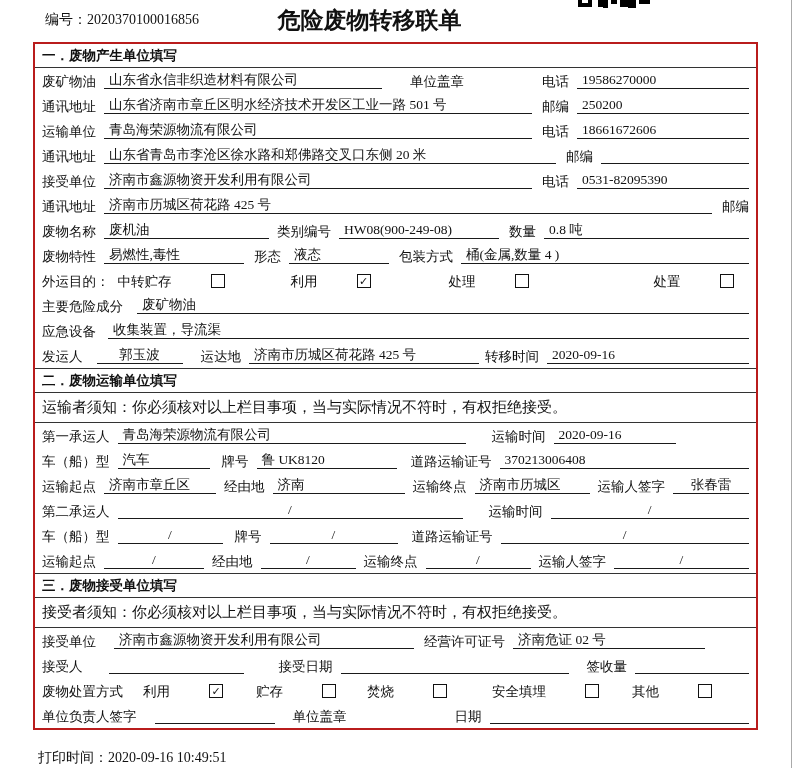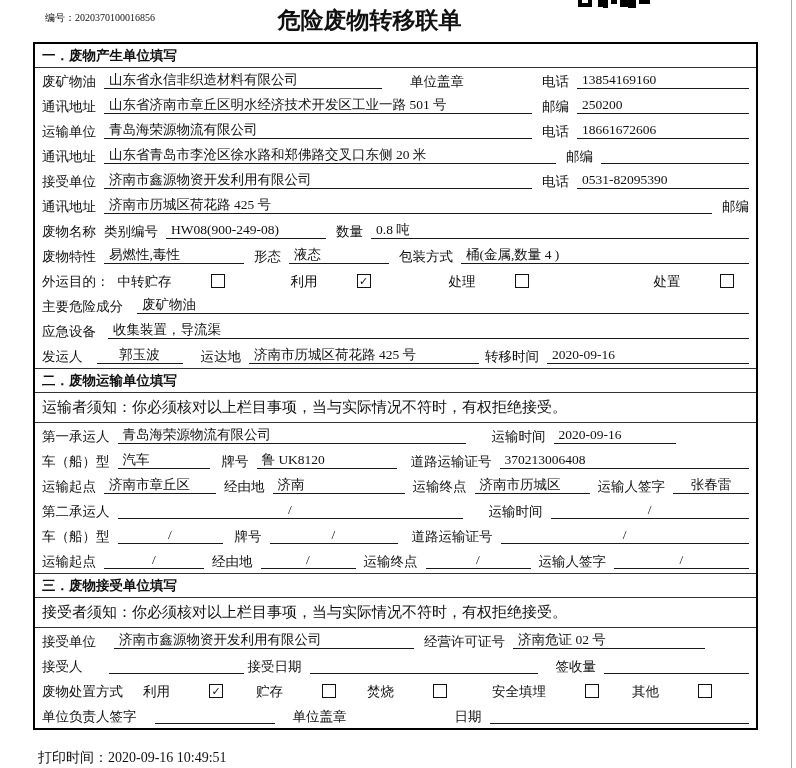--- a/index.html
+++ b/index.html
@@ -2,25 +2,25 @@
 <html><head>
 <meta charset="utf-8">
 <style>
   html,body{margin:0;padding:0;background:#fff;}
   .page{
     position:relative;width:796px;height:768px;background:#ffffff;overflow:hidden;
     font-family:"Liberation Serif","DejaVu Serif",serif;color:#111;
   }
   .page-edge{position:absolute;top:0;right:4px;width:1px;height:768px;background:#aaa;}
   .topbar{position:relative;height:42px;}
-  .serial{position:absolute;left:45px;top:11px;font-size:10px;white-space:nowrap;}
+  .serial{position:absolute;left:45px;top:11px;font-size:14px;white-space:nowrap;}
   .title{position:absolute;left:0;right:57px;top:5px;margin:0;text-align:center;
          font-size:23px;font-weight:bold;font-family:"Liberation Serif","DejaVu Serif",serif;}
   .qr{position:absolute;left:578px;top:0;}
-  .formtable{position:absolute;left:33px;top:42px;width:725px;border:2px solid #000000;box-sizing:border-box;background:#fff;}
+  .formtable{position:absolute;left:33px;top:42px;width:725px;border:2px solid #b91c1c;box-sizing:border-box;background:#fff;}
   .sec{width:100%;}
   .sec + .sec .sec-h{border-top:1px solid #333;}
   .sec-h{font-family:"Liberation Sans","DejaVu Sans",sans-serif;font-weight:bold;font-size:13.5px;
          padding:3px 7px 3px;border-bottom:1px solid #333;line-height:17px;}
   .note{font-size:15px;padding:6px 7px 7px;border-bottom:1px solid #333;line-height:16px;}
   .row{display:flex;align-items:flex-end;height:25px;box-sizing:border-box;
        padding:0 7px 4px;font-size:13.5px;line-height:15px;}
   .l{white-space:nowrap;flex:0 0 auto;}
   .v{border-bottom:1px solid #1a1a1a;margin-left:8px;padding:0 5px 1px;white-space:nowrap;
      overflow:hidden;flex:0 0 auto;box-sizing:border-box;min-height:15px;}
@@ -59,21 +59,21 @@
 
   <div class="formtable" id="formtable">
       <div class="sec">
         <div class="sec-h">一．废物产生单位填写</div>
         <div class="row">
           <span class="l">废矿物油</span>
           <span class="v" style="width: 278px;">山东省永信非织造材料有限公司</span>
           <span class="l" style="margin-left: 28px;">单位盖章</span>
           <span class="sp"></span>
           <span class="l">电话</span>
-          <span class="v" style="width: 172px;">13854169160</span>
+          <span class="v" style="width: 172px;">19586270000</span>
         </div>
         <div class="row">
           <span class="l">通讯地址</span>
           <span class="v grow">山东省济南市章丘区明水经济技术开发区工业一路 501 号</span>
           <span class="l" style="margin-left: 10px;">邮编</span>
           <span class="v" style="width: 172px;">250200</span>
         </div>
         <div class="row">
           <span class="l">运输单位</span>
           <span class="v grow">青岛海荣源物流有限公司</span>
@@ -92,20 +92,21 @@
           <span class="l" style="margin-left: 10px;">电话</span>
           <span class="v" style="width: 172px;">0531-82095390</span>
         </div>
         <div class="row">
           <span class="l">通讯地址</span>
           <span class="v grow">济南市历城区荷花路 425 号</span>
           <span class="l" style="margin-left: 10px;">邮编</span>
         </div>
         <div class="row">
           <span class="l">废物名称</span>
+          <span class="v" style="width: 165px;">废机油</span>
           <span class="l" style="margin-left: 8px;">类别编号</span>
           <span class="v" style="width: 160px;">HW08(900-249-08)</span>
           <span class="l" style="margin-left: 10px;">数量</span>
           <span class="v grow">0.8 吨</span>
         </div>
         <div class="row">
           <span class="l">废物特性</span>
           <span class="v" style="width: 140px;">易燃性,毒性</span>
           <span class="l" style="margin-left: 10px;">形态</span>
           <span class="v" style="width: 100px;">液态</span>
@@ -205,21 +206,21 @@
         <div class="note">接受者须知：你必须核对以上栏目事项，当与实际情况不符时，有权拒绝接受。</div>
         <div class="row">
           <span class="l">接受单位</span>
           <span class="v" style="width: 300px; margin-left: 18px;">济南市鑫源物资开发利用有限公司</span>
           <span class="l" style="margin-left: 10px;">经营许可证号</span>
           <span class="v" style="width: 192px;">济南危证 02 号</span>
         </div>
         <div class="row">
           <span class="l">接受人</span>
           <span class="v" style="width: 135px; margin-left: 26px;"></span>
-          <span class="l" style="margin-left: 4px;">接受日期</span>
+          <span class="l" style="margin-left: 35px;">接受日期</span>
           <span class="v" style="width: 228px;"></span>
           <span class="l" style="margin-left: 18px;">签收量</span>
           <span class="v grow"></span>
         </div>
         <div class="row">
           <span class="l">废物处置方式</span>
           <span class="cbw" style="margin-left: 20px;">
             <span class="cbt">利用</span>
             <span class="box">✓</span>
           </span>

